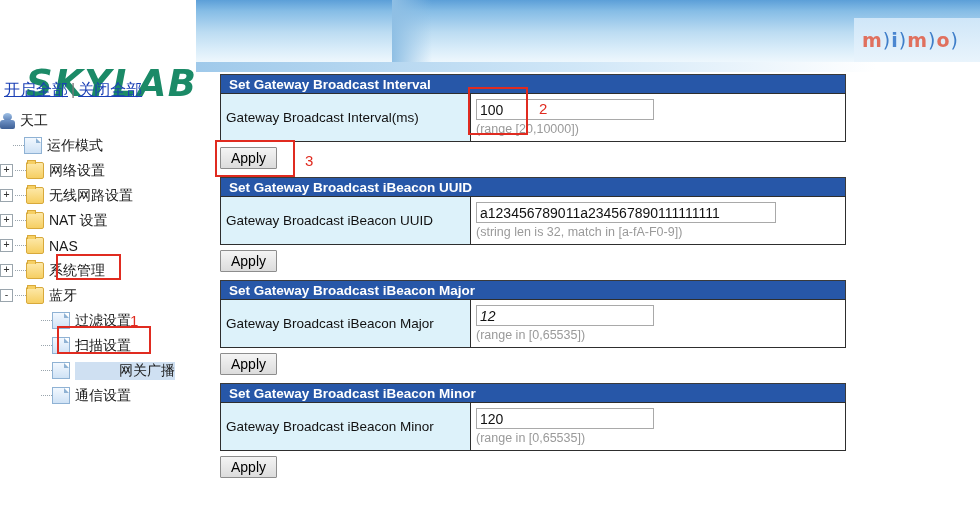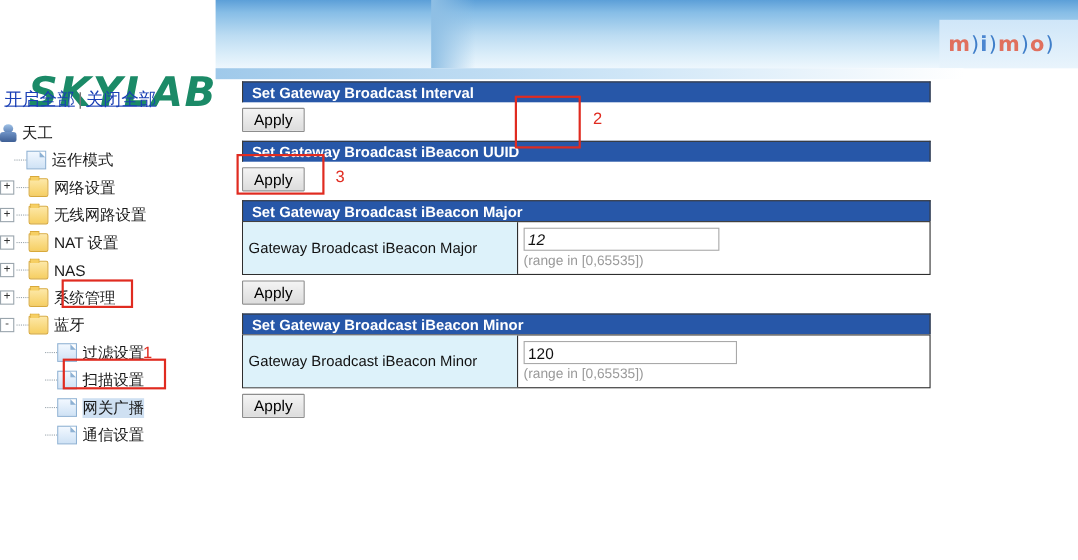--- a/index.html
+++ b/index.html
@@ -81,21 +81,21 @@
     width:15px;height:16px;background:transparent;border:none;
   }
   .ico.root:before{
     content:"";position:absolute;left:3px;top:0;width:9px;height:8px;border-radius:50%;
     background:linear-gradient(to bottom,#9fc1e6,#5b7fb5);
   }
   .ico.root:after{
     content:"";position:absolute;left:0;top:7px;width:15px;height:9px;border-radius:3px 3px 2px 2px;
     background:linear-gradient(to bottom,#6f93c6,#3e5f95);
   }
-  .sel{background:#cfe0f2;outline:0;}
+  .sel{background:#cfe0f2;outline:0;padding-left:44px;}
   .indent2{padding-left:28px;}
 
   
   .rbox{position:absolute;border:2px solid #e02b20;pointer-events:none;}
   .rnum{position:absolute;color:#e02b20;font-size:15px;font-family:"Liberation Sans",sans-serif;}
 
   
   #content{position:absolute;left:220px;top:74px;width:626px;}
   .section{margin-bottom:0;}
   .sec-title{
@@ -222,39 +222,47 @@
         <span class="dash"></span>
         <span class="ico file"></span>
         <span class="lbl">通信设置</span>
       </div>
     </div>
 </div>
 
 <div id="content">
     <div class="section">
       <div class="sec-title">Set Gateway Broadcast Interval</div>
+      <div class="sec-body">
+        <div class="cell-label">Gateway Broadcast Interval(ms)</div>
+        <div class="cell-field"><input type="text" value="100" style="width: 178px;"><div class="hint">(range [20,10000])</div></div>
+      </div>
       <div class="apply-wrap"><button class="apply-btn">Apply</button></div>
     </div>
     <div class="section">
       <div class="sec-title">Set Gateway Broadcast iBeacon UUID</div>
+      <div class="sec-body">
+        <div class="cell-label">Gateway Broadcast iBeacon UUID</div>
+        <div class="cell-field"><input type="text" value="a123456789011a234567890111111111" style="width: 300px;"><div class="hint">(string len is 32, match in [a-fA-F0-9])</div></div>
+      </div>
       <div class="apply-wrap"><button class="apply-btn">Apply</button></div>
     </div>
     <div class="section">
       <div class="sec-title">Set Gateway Broadcast iBeacon Major</div>
       <div class="sec-body">
         <div class="cell-label">Gateway Broadcast iBeacon Major</div>
         <div class="cell-field"><input type="text" value="12" style="width: 178px; font-style: italic;"><div class="hint">(range in [0,65535])</div></div>
       </div>
       <div class="apply-wrap"><button class="apply-btn">Apply</button></div>
     </div>
     <div class="section">
       <div class="sec-title">Set Gateway Broadcast iBeacon Minor</div>
       <div class="sec-body">
         <div class="cell-label">Gateway Broadcast iBeacon Minor</div>
-        <div class="cell-field"><input type="text" value="120" style="width: 194px;"><div class="hint">(range in [0,65535])</div></div>
+        <div class="cell-field"><input type="text" value="120" style="width: 178px;"><div class="hint">(range in [0,65535])</div></div>
       </div>
       <div class="apply-wrap"><button class="apply-btn">Apply</button></div>
     </div>
   </div>
 
 <div class="rbox" style="left:57px;top:326px;width:90px;height:24px;"></div>
 <div class="rnum" style="left:130px;top:312px;">1</div>
 
 <div class="rbox" style="left:56px;top:254px;width:61px;height:22px;"></div>
 

